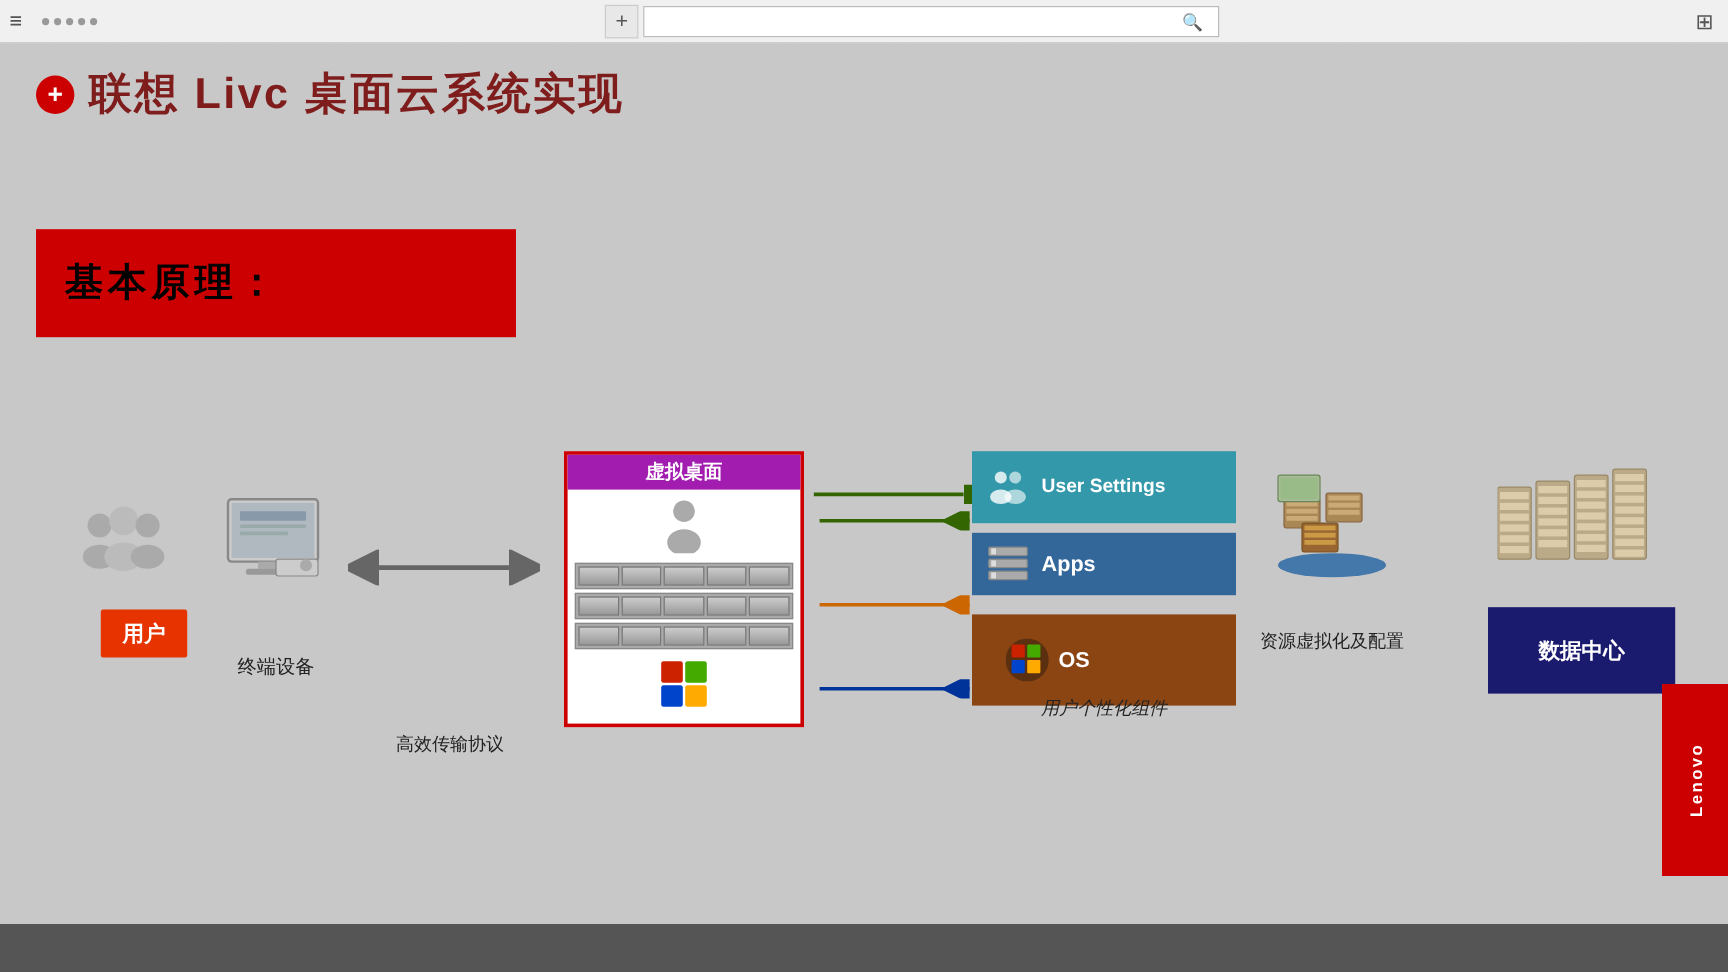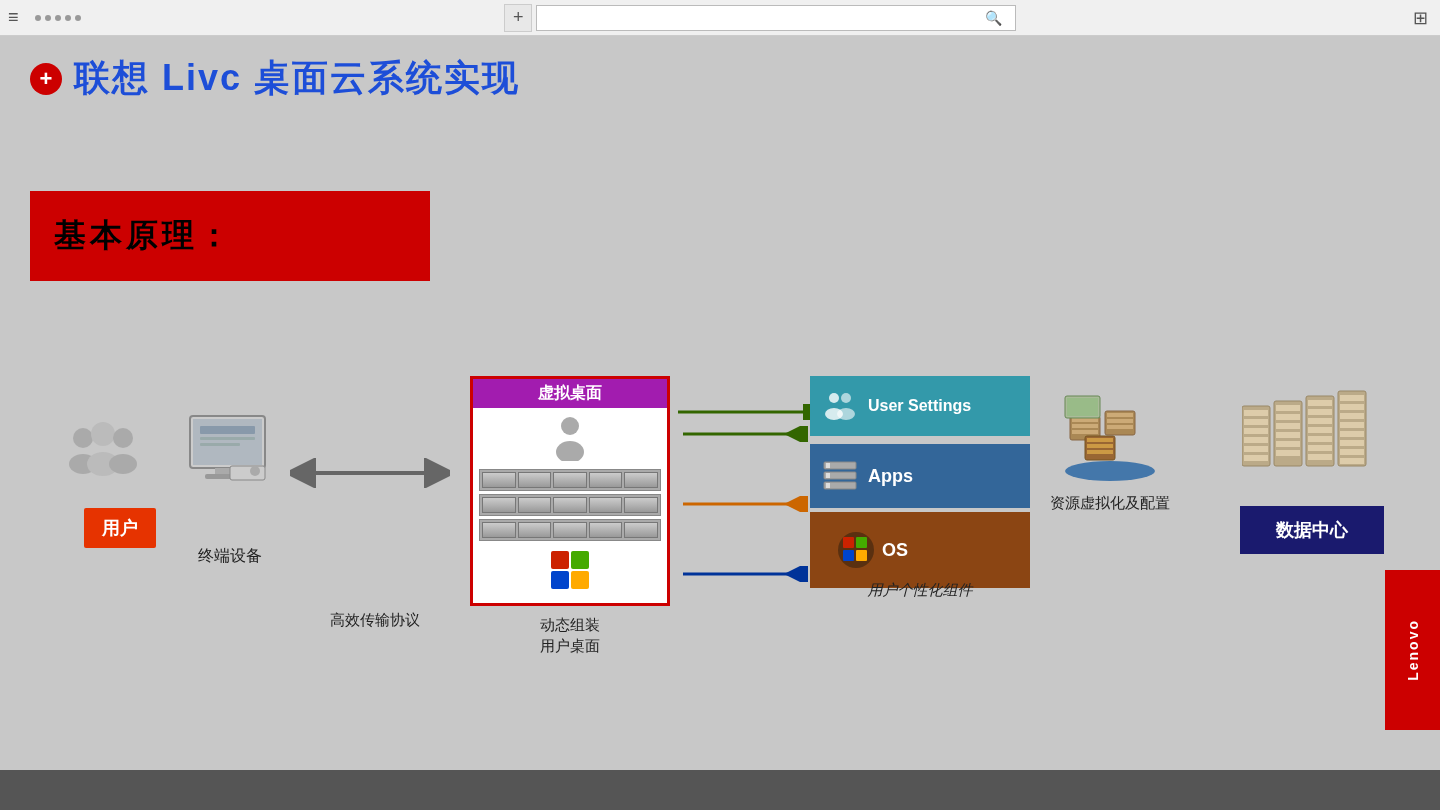--- a/index.html
+++ b/index.html
@@ -101,21 +101,21 @@
       position: absolute;
       top: 18px; left: 30px;
       display: flex; align-items: center; gap: 12px;
     }
     .slide-plus-icon {
       width: 32px; height: 32px; background: #cc0000; border-radius: 50%;
       display: flex; align-items: center; justify-content: center;
       color: white; font-size: 22px; font-weight: bold;
     }
     .slide-title-text {
-      font-size: 36px; font-weight: bold; color: #1d4ed8;
+      font-size: 36px; font-weight: bold; color: #7f1d1d;
       letter-spacing: 2px;
     }
 
     
     .red-banner {
       position: absolute;
       top: 155px; left: 30px;
       width: 400px; height: 90px;
       background: #cc0000;
       display: flex; align-items: center; padding: 0 24px;
@@ -194,21 +194,21 @@
       position: absolute; left: 790px; top: 0px;
       width: 220px; height: 60px;
       background: #3399aa; display: flex; align-items: center;
       gap: 10px; padding: 0 12px; cursor: pointer;
     }
     .user-settings-label { font-size: 16px; color: white; font-weight: bold; }
 
     
     .apps-panel {
       position: absolute; left: 790px; top: 68px;
-      width: 220px; height: 64px;
+      width: 220px; height: 52px;
       background: #336699; display: flex; align-items: center;
       gap: 10px; padding: 0 12px; cursor: pointer;
     }
     .apps-label { font-size: 18px; color: white; font-weight: bold; }
 
     
     .os-panel {
       position: absolute; left: 790px; top: 136px;
       width: 220px; height: 76px;
       background: #8B4513; display: flex; align-items: center;
@@ -220,30 +220,30 @@
     .personalization-label {
       position: absolute; left: 790px; top: 205px;
       width: 220px; text-align: center; font-size: 15px; color: #222; font-style: italic;
     }
 
     
     .resource-group {
       position: absolute; left: 1030px; top: 10px;
       display: flex; flex-direction: column; align-items: center; gap: 8px;
     }
-    .resource-label { font-size: 15px; color: #222; text-align: center; }
+    .resource-label { font-size: 15px; color: #222; text-align: center; margin-top: 31px; }
 
     
     .datacenter-group {
       position: absolute; left: 1220px; top: 10px;
       display: flex; flex-direction: column; align-items: center; gap: 10px;
     }
     .datacenter-btn {
       background: #1a1a6e; color: white; font-size: 18px; font-weight: bold;
-      padding: 12px 22px; border: none; cursor: pointer; width: 144px; text-align: center;
+      padding: 24px 22px; border: none; cursor: pointer; width: 156px; text-align: center;
     }
 
     
     .bottom-toolbar {
       width: 100%;
       height: 40px;
       background: #555;
       position: absolute;
       bottom: 0;
     }
@@ -400,24 +400,20 @@
 
           <svg width="42" height="42" viewBox="0 0 42 42">
             <rect x="2" y="2" width="18" height="18" rx="2" fill="#cc2200"></rect>
             <rect x="22" y="2" width="18" height="18" rx="2" fill="#44aa00"></rect>
             <rect x="2" y="22" width="18" height="18" rx="2" fill="#0044cc"></rect>
             <rect x="22" y="22" width="18" height="18" rx="2" fill="#ffaa00"></rect>
           </svg>
         </div>
       </div>
 
-      <div class="vdesktop-caption">
-        <span>动态组装</span><br>
-        <span>用户桌面</span>
-      </div>
 
       <div style="position:absolute; left:658px; top:28px;">
         <svg width="135" height="16">
           <defs>
             <marker id="ag1" markerWidth="8" markerHeight="8" refX="0" refY="4" orient="auto">
               <path d="M0,0 L8,4 L0,8 Z" fill="#336600"></path>
             </marker>
           </defs>
           <line x1="0" y1="8" x2="125" y2="8" stroke="#336600" stroke-width="3" marker-end="url(#ag1)"></line>
         </svg>

